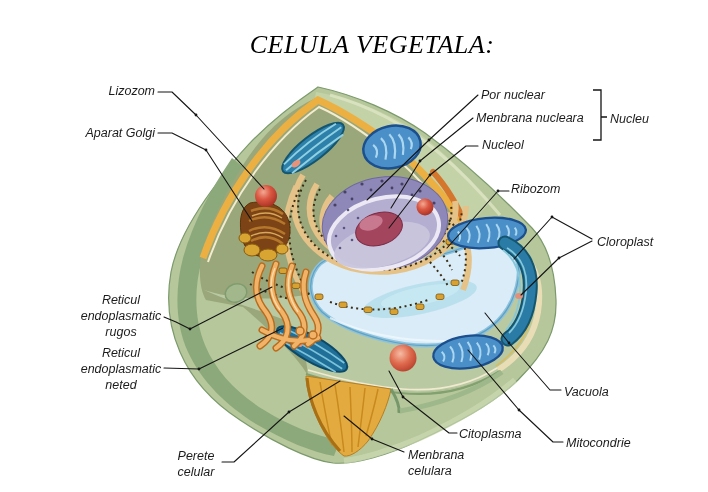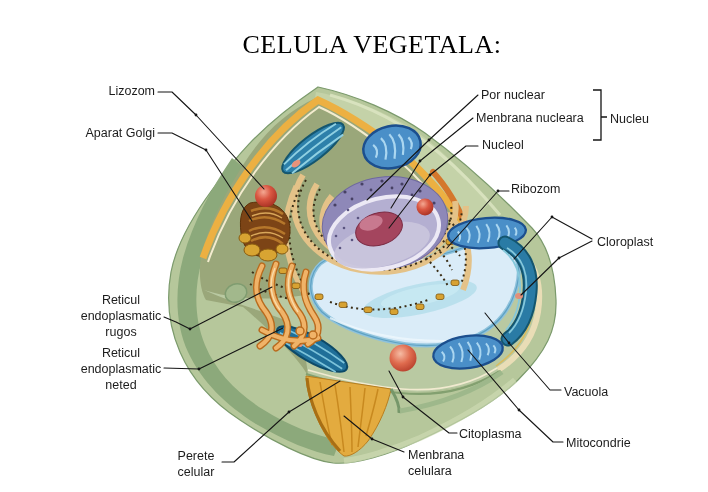--- a/index.html
+++ b/index.html
@@ -1,17 +1,17 @@
 <!DOCTYPE html>
 <html><head>
 <meta charset="utf-8">
 <style>
   html,body{margin:0;padding:0;background:#fff;}
   .stage{position:relative;width:708px;height:492px;background:#ffffff;overflow:hidden;
-         font-family:"Liberation Sans",sans-serif;}
+         font-family:"Liberation Sans",sans-serif;font-style:italic;}
   svg text{font-family:"Liberation Sans",sans-serif;font-size:12.5px;fill:#1c1c1c;}
   svg text.title{font-family:"Liberation Serif","DejaVu Serif",serif;font-size:26px;fill:#000;letter-spacing:.5px;}
   .ldr{stroke:#151515;stroke-width:1.1;fill:none;stroke-linejoin:round;stroke-linecap:round;}
   .dot{fill:#151515;}
 </style>
 </head>
 <body>
 
 <div class="stage">
 <svg width="708" height="492" viewBox="0 0 708 492" xmlns="http://www.w3.org/2000/svg">

